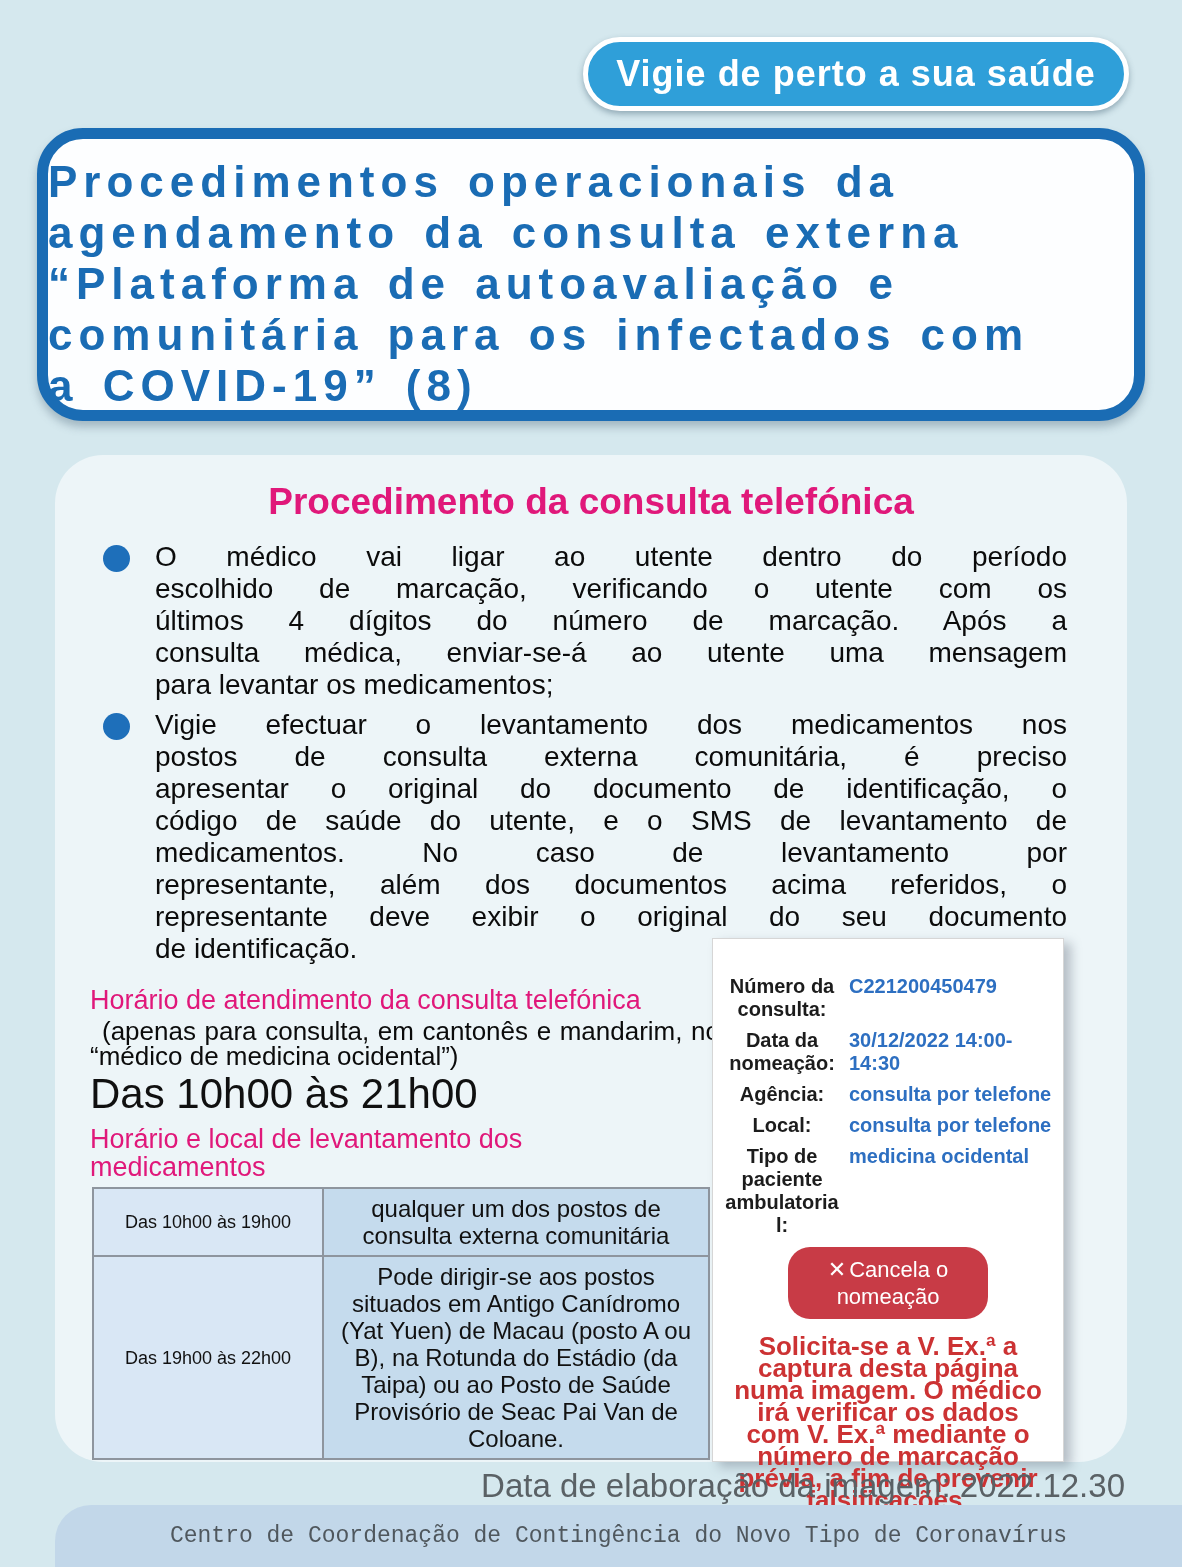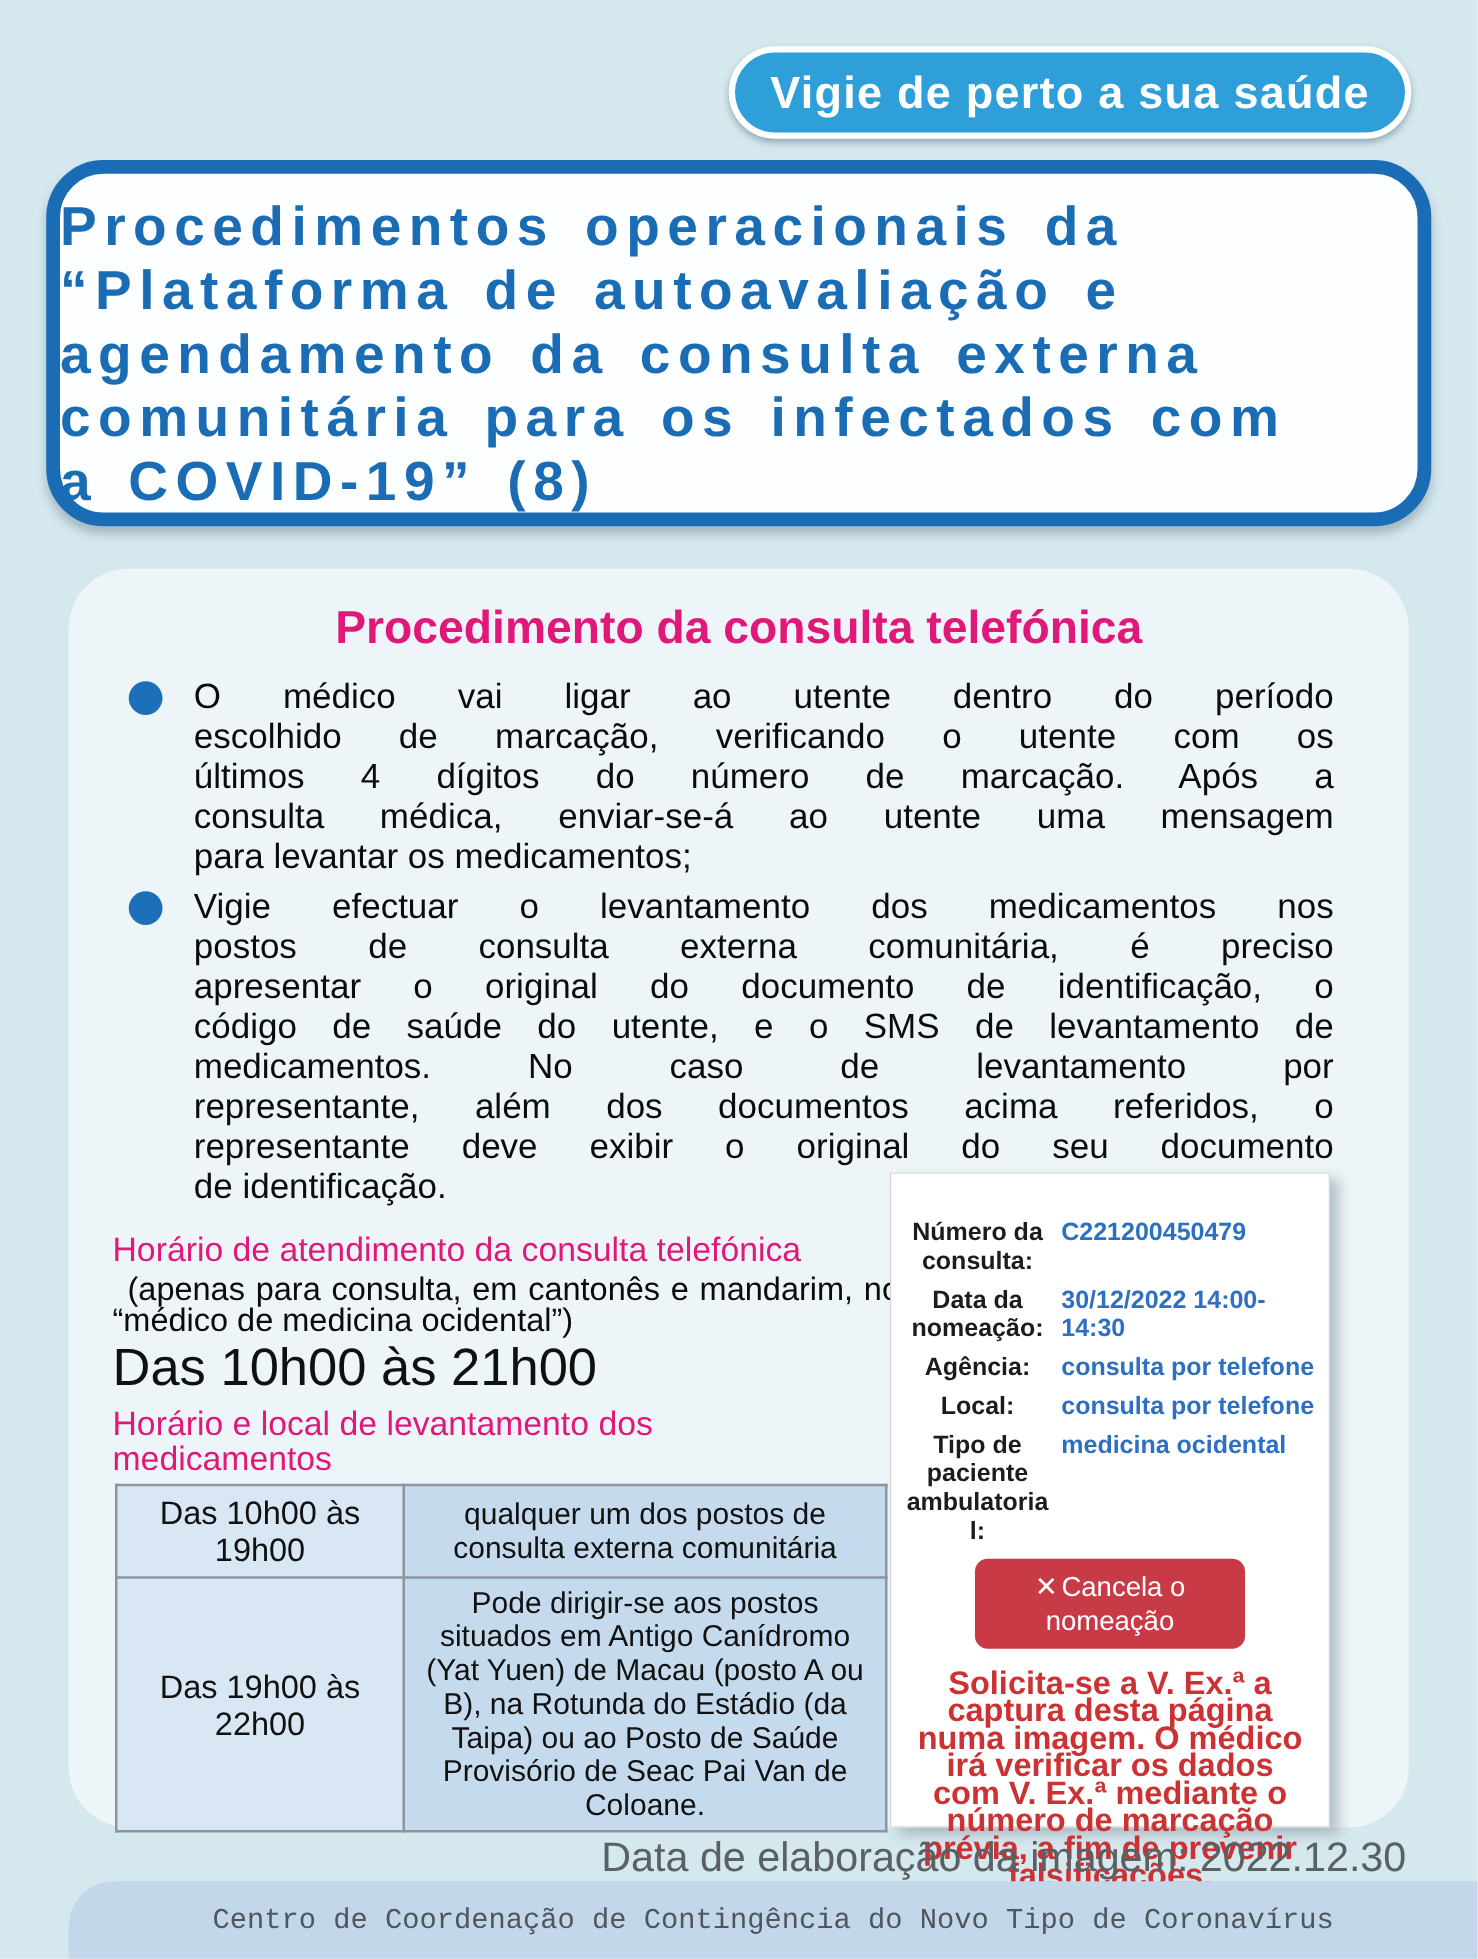--- a/index.html
+++ b/index.html
@@ -41,34 +41,34 @@
           line-height:25px; color:#0b0b0b; }
   .note .jl { padding-left:12px; }
   .note .jl-last { padding-left:0; }
   .hours { position:absolute; left:35px; top:616px; font-size:42px; line-height:46px; color:#101010; }
   .pickup-h { top:670px; width:570px; line-height:28px; white-space:normal; }
 
   .pickup-table { position:absolute; left:37px; top:732px; width:618px;
                   border-collapse:collapse; }
   .pickup-table td { border:2px solid #8e959e; text-align:center; vertical-align:middle;
                      color:#111; }
-  .tcell { width:230px; background:#d9e7f5; font-size:26px; line-height:30px; padding:6px 8px; }
+  .tcell { width:230px; background:#d9e7f5; font-size:18px; line-height:30px; padding:6px 8px; }
   .pcell { background:#c5dbed; font-size:24px; line-height:27px; padding:6px 9px; }
 
   
   .app-card { position:absolute; left:657px; top:483px; width:352px; height:524px;
               background:#ffffff; border:1px solid #d6d6d6;
               box-shadow:7px 5px 10px rgba(100,110,125,.4);
               padding:36px 8px 4px 8px; }
   .field { display:grid; grid-template-columns:122px 1fr; column-gap:6px;
            margin-bottom:8px; font-size:20px; line-height:23px; font-weight:bold; }
   .flabel { text-align:center; color:#1c1c1c; }
   .fvalue { color:#2d6fc1; }
-  .cancel-btn { width:216px; margin:10px auto 0 auto; background:#c83b46; border:none;
-                border-radius:10px; color:#ffffff; font-size:22px; line-height:27px;
+  .cancel-btn { width:200px; margin:10px auto 0 auto; background:#c83b46; border:none;
+                border-radius:22px; color:#ffffff; font-size:22px; line-height:27px;
                 text-align:center; padding:9px 6px; font-family:inherit; display:block; cursor:pointer; }
   .cancel-btn .x { font-weight:bold; margin-right:3px; }
   .warning { margin:16px 10px 0 10px; color:#cc3233; font-weight:bold; font-size:26px;
              line-height:22px; text-align:center; }
 
   
   .date-note { position:absolute; right:57px; top:1467px; font-size:33px; color:#5a6165; }
   .footer-bar { position:absolute; left:55px; right:0; top:1505px; height:62px;
                 background:#c2d7e9; border-top-left-radius:36px;
                 display:flex; align-items:center; justify-content:center; }
@@ -78,22 +78,22 @@
 <body>
 
 <div class="page">
 
   <div class="badge">
     <span>Vigie de perto a sua saúde</span>
   </div>
 
   <div class="title-box">
     <span class="title-line">Procedimentos operacionais da</span>
+    <span class="title-line">agendamento da consulta externa</span>
     <span class="title-line">“Plataforma de autoavaliação e</span>
-    <span class="title-line">agendamento da consulta externa</span>
     <span class="title-line">comunitária para os infectados com</span>
     <span class="title-line">a COVID-19” (8)</span>
   </div>
 
   <div class="panel">
 
     <h2 class="panel-heading">Procedimento da consulta telefónica</h2>
 
     <div class="bullet b1">
       <span class="dot"></span>

